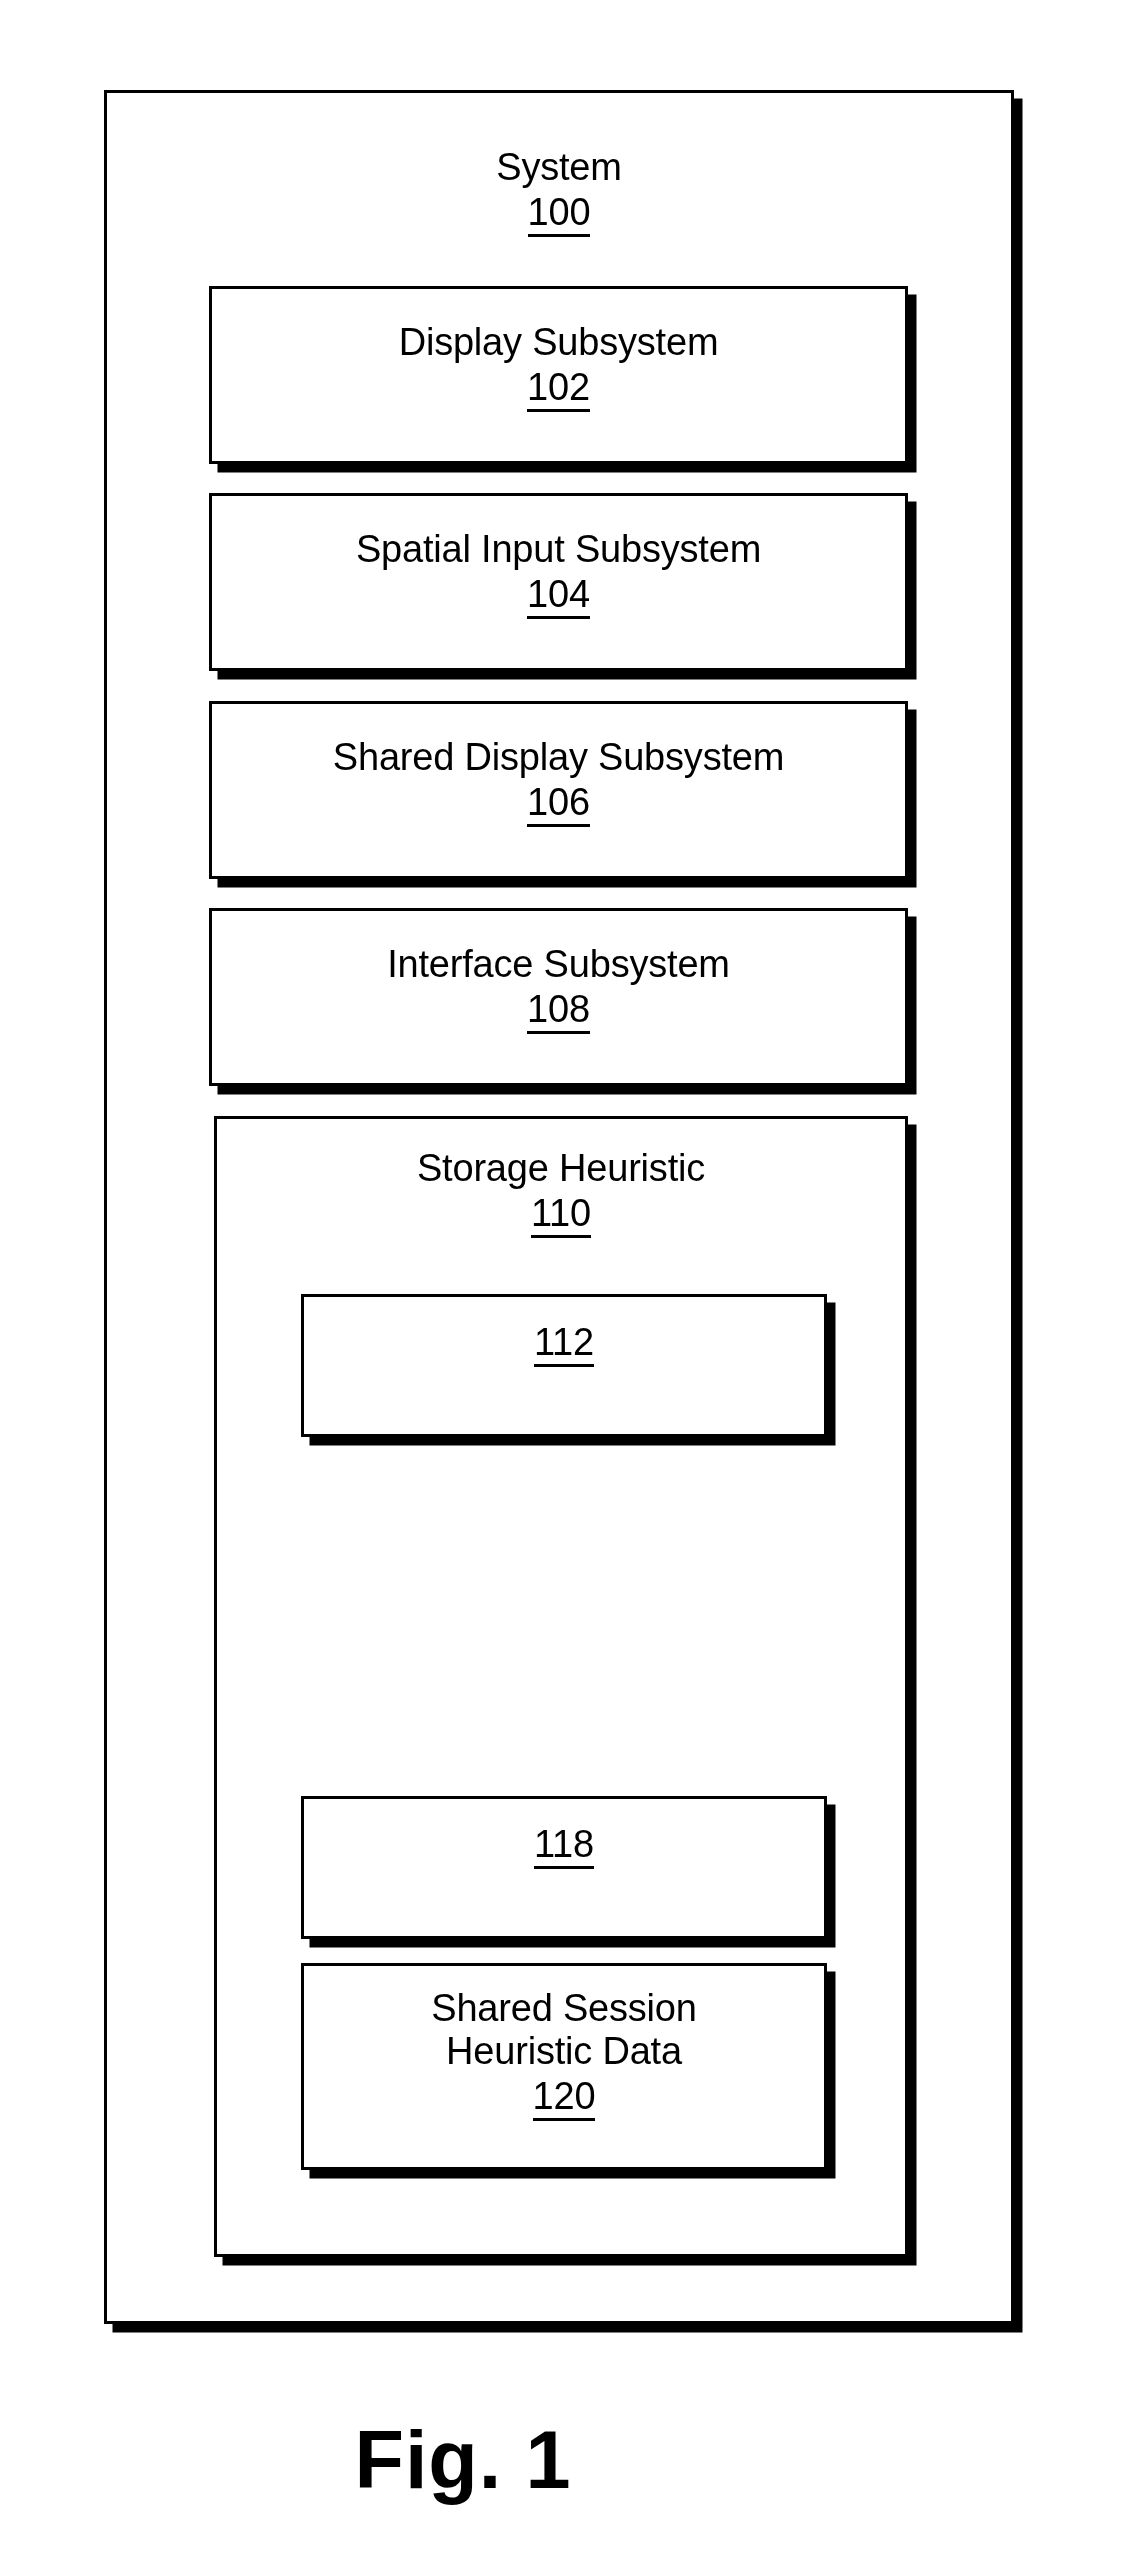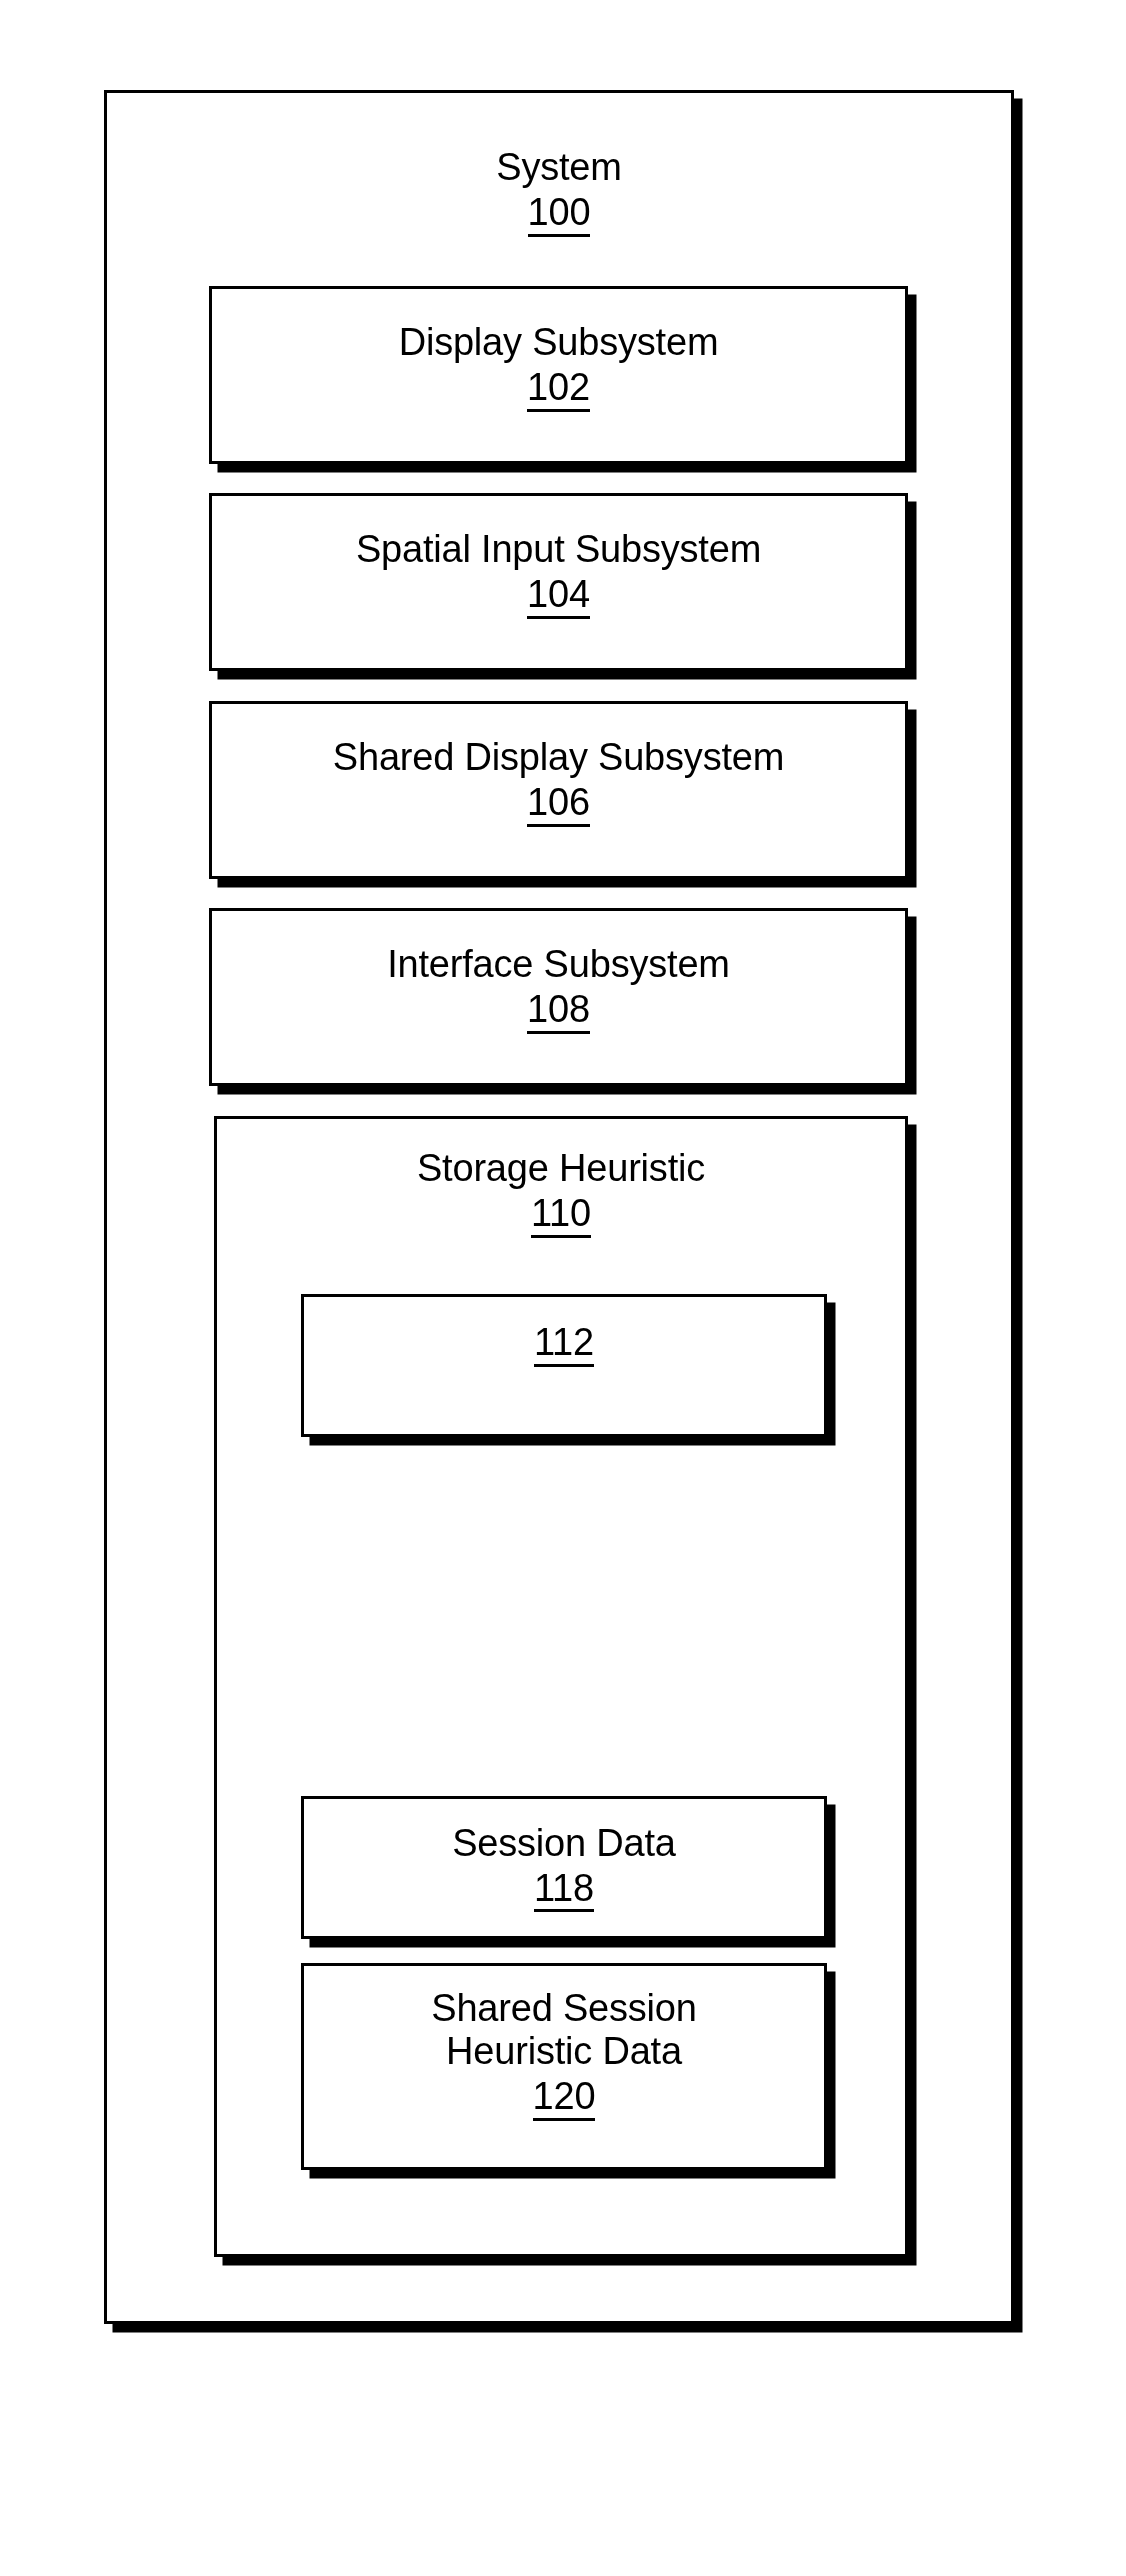--- a/index.html
+++ b/index.html
@@ -166,28 +166,28 @@
   <div class="pbox data-box data-112">
     <div class="box-label cap-data">
       <span class="box-ref">112</span>
     </div>
   </div>
 
 
 
   <div class="pbox data-box data-118">
     <div class="box-label cap-data">
-      <span class="box-title">Session Data</span>
       <span class="box-ref">118</span>
     </div>
   </div>
 
   <div class="pbox data-box data-120">
     <div class="box-label cap-data-two">
       <span class="box-title">Shared Session
 Heuristic Data</span>
       <span class="box-ref">120</span>
     </div>
   </div>
 
+  <div class="fig-caption">Fig. 1</div>
 
 </div>
 
 
 </body></html>

